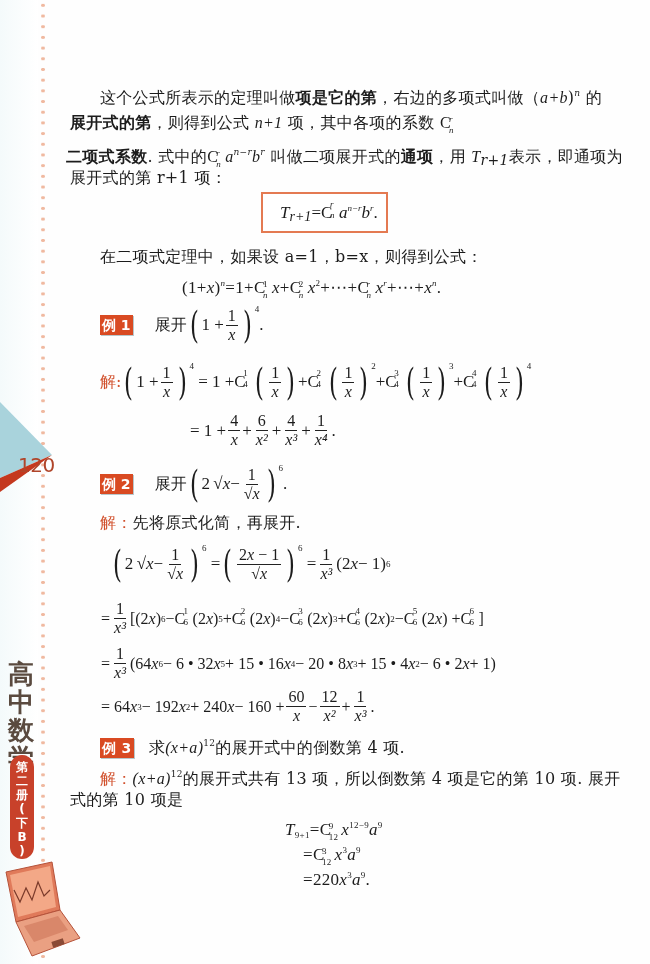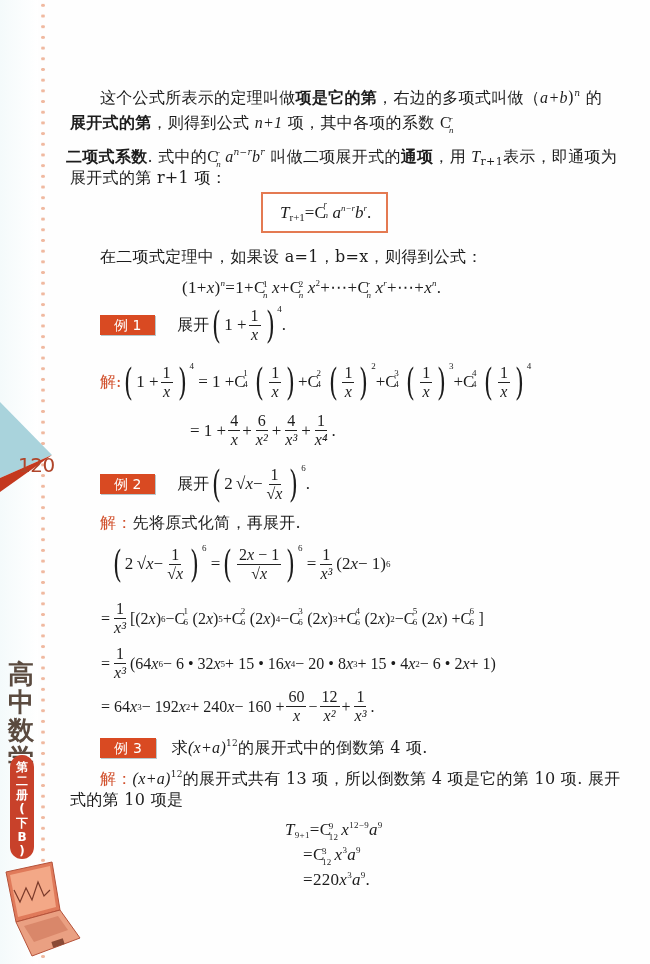--- a/index.html
+++ b/index.html
@@ -17,33 +17,33 @@
     .book-title { position: absolute; left: 6px; top: 660px; width: 30px; font-family: "DejaVu Serif", serif; font-size: 26px; line-height: 28px; color: #5a4a3f; font-weight: bold; text-align: center; }
     .volume-pill { position: absolute; left: 10px; top: 755px; width: 24px; height: 104px; border-radius: 12px; background: #c8412a; color: #fff; font-family: "DejaVu Sans", sans-serif; font-size: 12px; font-weight: bold; line-height: 14px; text-align: center; padding-top: 5px; }
     .volume-pill span { display: block; }
     .laptop { position: absolute; left: 2px; top: 860px; width: 80px; height: 100px; }
 
     
     .p { position: absolute; font-size: 16px; line-height: 20px; white-space: nowrap; letter-spacing: 0.3px; }
     .bold { font-family: "DejaVu Sans", sans-serif; font-weight: bold; }
     i, .it { font-style: italic; font-family: "Liberation Serif", serif; }
     .sup { font-size: 9px; vertical-align: 7px; font-style: italic; }
-    .sub { font-size: 11px; vertical-align: -3px; }
+    .sub { font-size: 14px; vertical-align: -3px; font-style: italic; }
     .supn { font-size: 9px; vertical-align: 7px; }
     .subn { font-size: 9px; vertical-align: -3px; }
     .cs { display: inline-block; position: relative; width: 18px; }
     .cs .c { font-family: "Liberation Serif", serif; }
     .cs .t { position: absolute; left: 9px; top: -4px; font-size: 9px; }
     .cs .b { position: absolute; left: 9px; top: 7px; font-size: 9px; }
     .math { font-family: "Liberation Serif", serif; font-size: 17px; }
 
     .box { position: absolute; left: 261px; top: 192px; width: 127px; height: 41px; border: 2px solid #e47a52; background: #fff; }
     .box-text { position: absolute; left: 280px; top: 203px; font-family: "Liberation Serif", serif; font-size: 17px; }
 
-    .tag { display: inline-block; background: #d94a22; color: #fff; font-family: "DejaVu Sans", sans-serif; font-weight: normal; font-size: 14px; padding: 1px 14px; line-height: 18px; box-shadow: 1px 1px 0 #b8c8cc; }
+    .tag { display: inline-block; background: #d94a22; color: #fff; font-family: "DejaVu Sans", sans-serif; font-weight: bold; font-size: 14px; padding: 1px 2px; line-height: 18px; box-shadow: 1px 1px 0 #b8c8cc; }
     .jie { color: #d1502c; }
 
     .frac { display: inline-flex; flex-direction: column; align-items: center; vertical-align: middle; font-family: "Liberation Serif", serif; font-size: 16px; line-height: 18px; margin: 0 2px; }
     .frac .num { border-bottom: 1px solid #222; padding: 0 2px; }
     .frac .den { font-style: italic; padding: 0 2px; }
     .paren { font-size: 38px; line-height: 38px; vertical-align: middle; font-family: "DejaVu Serif", serif; font-weight: 200; transform: scaleX(0.6); display: inline-block; }
     .eq { position: absolute; white-space: nowrap; font-family: "Liberation Serif", serif; font-size: 17px; display: flex; align-items: center; }
     .bracket-sup { font-size: 9px; align-self: flex-start; margin-top: -2px; }
   </style>
 </head>

